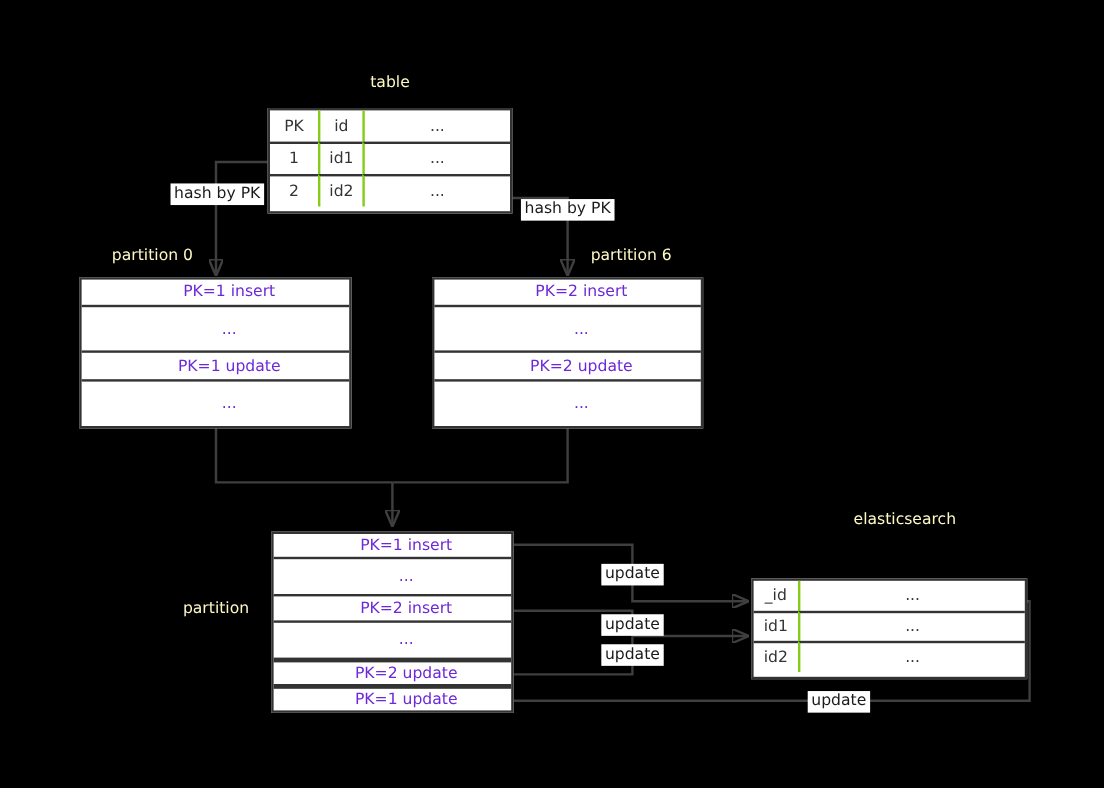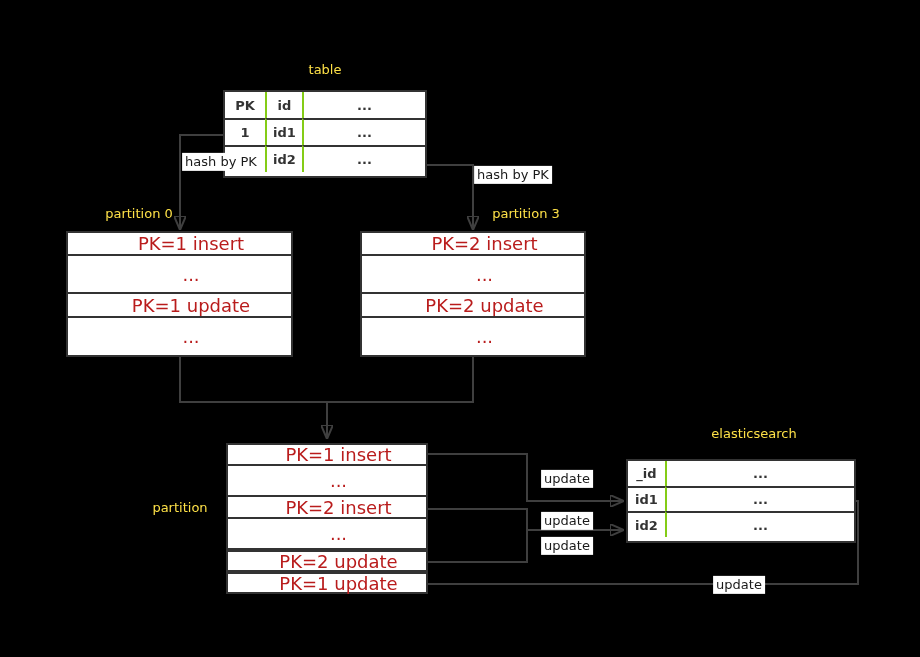--- a/index.html
+++ b/index.html
@@ -6,46 +6,46 @@
   .stage{
     position:relative;width:920px;height:657px;background:#000;overflow:hidden;
     font-family:"DejaVu Sans","Liberation Sans",sans-serif;
   }
   .wires{position:absolute;left:0;top:0;width:920px;height:657px;}
   .wires path{fill:none;stroke:#3f3f3f;stroke-width:2;}
 
   
   .glabel{
     position:absolute;transform:translate(-50%,-50%);
-    color:#fde047;font-size:13px;white-space:nowrap;
+    color:#fef9c3;font-size:13px;white-space:nowrap;
   }
 
   
   .wlabel{
     position:absolute;transform:translate(-50%,-50%);
     background:#ffffff;color:#1a1a1a;font-size:13px;line-height:1.25;
-    padding:1px 3px;white-space:nowrap;margin-left:40px;
+    padding:1px 3px;white-space:nowrap;
   }
 
   
   .stackbox{
     position:absolute;background:#fff;border:2px solid #333;
     box-sizing:border-box;display:flex;flex-direction:column;
   }
   .stackbox .row{
     display:flex;align-items:center;justify-content:center;
-    color:#b91c1c;font-size:18px;border-top:2px solid #333;flex:0 0 auto;padding-left:23px;
+    color:#6d28d9;font-size:13px;border-top:2px solid #333;flex:0 0 auto;padding-left:23px;
   }
   .stackbox .row:first-child{border-top:none;}
   .stackbox .row.thick{border-top-width:4px;}
 
   
   .gridtable{
     position:absolute;background:#fff;border:2px solid #333;
-    box-sizing:border-box;display:grid;font-weight:bold;
+    box-sizing:border-box;display:grid;
   }
   .gridtable .cell{
     display:flex;align-items:center;justify-content:center;
     color:#333;font-size:13px;border-top:2px solid #333;border-left:2px solid #84cc16;
     overflow:hidden;
   }
   .gridtable .cell.c0{border-left:none;}
   .gridtable .cell.r0{border-top:none;}
 </style>
 </head>
@@ -70,22 +70,22 @@
 
     <path d="M428 454 L527 454 L527 501 L623 501" marker-end="url(#arr)"></path>
 
     <path d="M428 509 L527 509 L527 530 L623 530" marker-end="url(#arr)"></path>
     <path d="M428 562 L527 562 L527 531"></path>
 
     <path d="M428 584 L858 584 L858 501 L833 501" marker-end="url(#arr)"></path>
   </svg>
 
   <div class="glabel" style="left:325px;top:69px">table</div>
-  <div class="glabel" style="left:139px;top:213px">partition 0</div>
-  <div class="glabel" style="left:526px;top:213px">partition 3</div>
+  <div class="glabel" style="left:127px;top:213px">partition 0</div>
+  <div class="glabel" style="left:526px;top:213px">partition 6</div>
   <div class="glabel" style="left:180px;top:507px">partition</div>
   <div class="glabel" style="left:754px;top:433px">elasticsearch</div>
 
   <div class="gridtable" style="left:223px;top:90px;width:204px;height:88px;grid-template-columns:40px 37px 1fr;grid-template-rows:26px 27px 27px;">
     <div class="cell r0 c0">PK</div>
     <div class="cell r0">id</div>
     <div class="cell r0">...</div>
     <div class="cell c0">1</div>
     <div class="cell">id1</div>
     <div class="cell">...</div>
@@ -110,21 +110,21 @@
 
   <div class="stackbox" style="left:226px;top:443px;width:202px;height:151px;">
     <div class="row" style="height:19px">PK=1 insert</div>
     <div class="row" style="height:29px">...</div>
     <div class="row" style="height:20px">PK=2 insert</div>
     <div class="row" style="height:29px">...</div>
     <div class="row thick" style="height:18px">PK=2 update</div>
     <div class="row thick" style="height:18px">PK=1 update</div>
   </div>
 
-  <div class="gridtable" style="left:626px;top:459px;width:230px;height:84px;grid-template-columns:37px 1fr;grid-template-rows:25px 25px 26px;">
+  <div class="gridtable" style="left:626px;top:482px;width:230px;height:84px;grid-template-columns:37px 1fr;grid-template-rows:25px 25px 26px;">
     <div class="cell r0 c0">_id</div>
     <div class="cell r0">...</div>
     <div class="cell c0">id1</div>
     <div class="cell">...</div>
     <div class="cell c0">id2</div>
     <div class="cell">...</div>
   </div>
 
   <div class="wlabel" style="left:181px;top:162px">hash by PK</div>
   <div class="wlabel" style="left:473px;top:175px">hash by PK</div>

